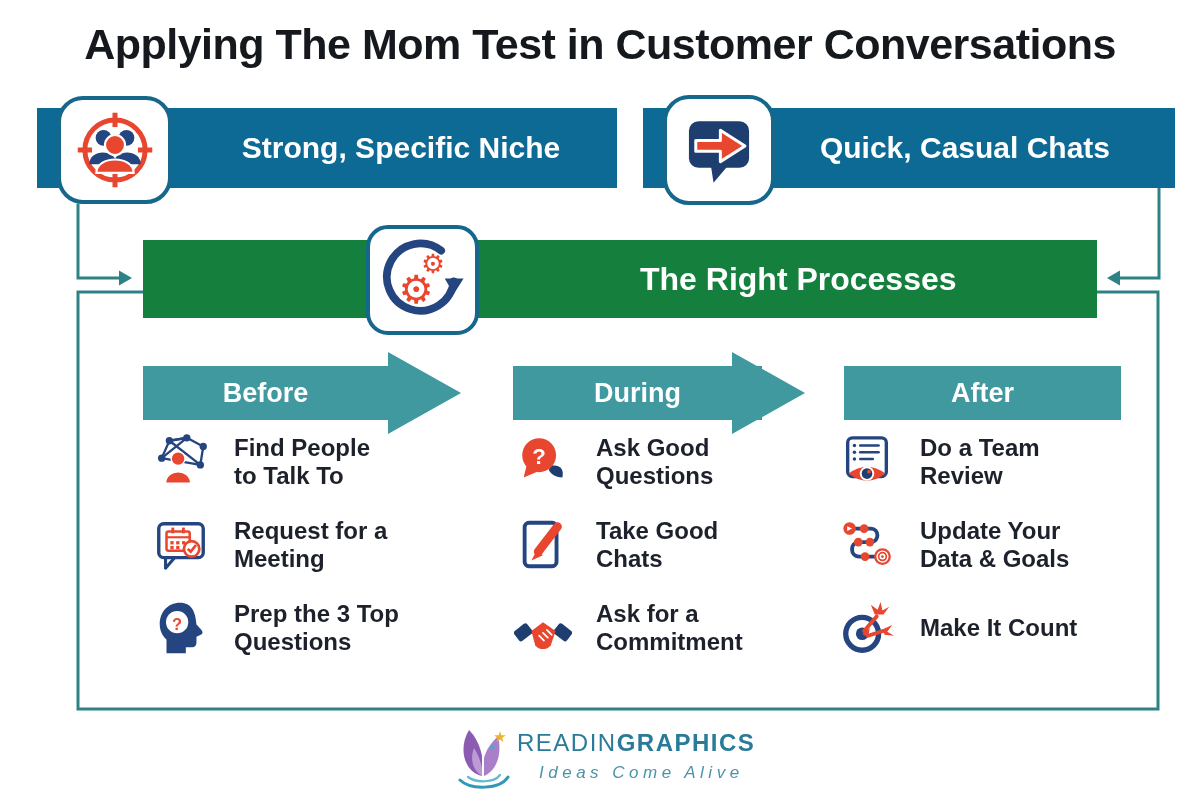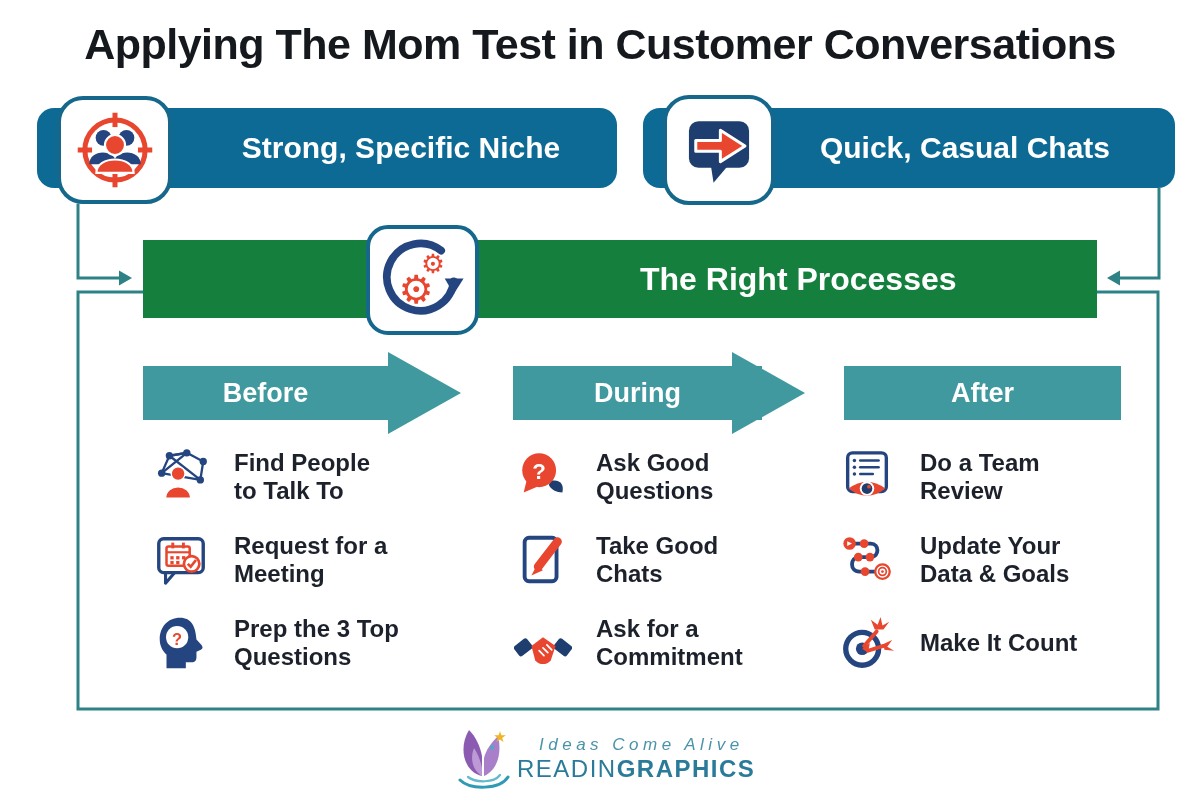--- a/index.html
+++ b/index.html
@@ -7,21 +7,21 @@
     position:relative;width:1200px;height:800px;background:#ffffff;overflow:hidden;
     font-family:"Liberation Sans","DejaVu Sans",sans-serif;
   }
   .abs{position:absolute;}
   
   #title{
     left:0;top:20px;width:1200px;text-align:center;
     font-size:43px;font-weight:800;letter-spacing:-0.5px;color:#15181d;
   }
   
-  .banner{background:#0d6a94;height:80px;display:flex;align-items:center;z-index:1;border-radius:17px;}
+  .banner{background:#0d6a94;height:80px;display:flex;align-items:center;z-index:1;}
   .banner .lbl{flex:1;text-align:center;color:#ffffff;font-weight:700;font-size:30px;}
   #banner-niche{left:37px;top:108px;width:580px;padding-left:148px;box-sizing:border-box;}
   #banner-chats{left:643px;top:108px;width:532px;padding-left:112px;box-sizing:border-box;}
   
   #banner-processes{left:143px;top:240px;width:954px;height:78px;background:#15803d;z-index:1;}
   #banner-processes .lbl{position:absolute;left:497px;top:0;height:78px;line-height:78px;
     color:#fff;font-weight:700;font-size:32px;}
   
   .card{background:#ffffff;border:4px solid #15688c;border-radius:26px;z-index:2;
     display:flex;align-items:center;justify-content:center;box-sizing:border-box;}
@@ -33,21 +33,21 @@
     line-height:54px;color:#fff;font-weight:700;font-size:27px;}
   #phase-before{left:143px;width:245px;}
   #phase-during{left:493px;width:249px;margin-left:20px;}
   #phase-after{left:844px;width:277px;}
   .phase-head{width:0;height:0;top:352px;
     border-top:41px solid transparent;border-bottom:41px solid transparent;
     border-left:73px solid #3f999e;}
   #head-before{left:388px;}
   #head-during{left:732px;}
   
-  .col{top:448px;width:330px;}
+  .col{top:433px;width:330px;}
   #col-before{left:152px;}
   #col-during{left:514px;}
   #col-after{left:838px;}
   .item{display:flex;align-items:center;height:58px;margin-bottom:25px;}
   .item .ic{width:58px;height:58px;flex:0 0 58px;margin-right:24px;}
   .item .txt{font-size:24px;line-height:28px;font-weight:700;color:#1d212b;}
   
   #brand-text{left:517px;top:729px;}
   #brand-line1{font-size:24px;letter-spacing:1.5px;color:#2a7b99;font-weight:400;}
   #brand-line1 b{font-weight:700;}
@@ -297,17 +297,17 @@
   <svg id="logo-book" class="abs" width="66" height="70" viewBox="0 0 66 70">
     <path d="M30,52 C12,48 6,24 17,6 C24,13 28,22 30,32 Z" fill="#8a5bb0"></path>
     <path d="M32,52 C46,46 50,28 46,12 C39,19 34,26 32,34 Z" fill="#a97fc9"></path>
     <path d="M30,52 C20,46 18,34 22,24 C26,30 29,38 30,44 Z" fill="#c9aade" opacity="0.8"></path>
     <text x="48" y="13" font-size="15" fill="#f0b429" text-anchor="middle" dominant-baseline="central" font-family="DejaVu Sans">★</text>
     <text x="40" y="23" font-size="8" fill="#37b3c8" text-anchor="middle" dominant-baseline="central" font-family="DejaVu Sans">★</text>
     <path d="M8,56 C18,66 48,66 56,53" stroke="#2f9ab5" stroke-width="3" fill="none" stroke-linecap="round"></path>
     <path d="M16,53 C24,59 42,59 48,51" stroke="#63b9cd" stroke-width="2.2" fill="none" stroke-linecap="round"></path>
   </svg>
   <div id="brand-text" class="abs">
+    <div id="brand-line1"><span>READIN</span><b>GRAPHICS</b></div>
     <div id="brand-tagline">Ideas Come Alive</div>
-    <div id="brand-line1"><span>READIN</span><b>GRAPHICS</b></div>
   </div>
 
 </div>
 
 </body></html>

